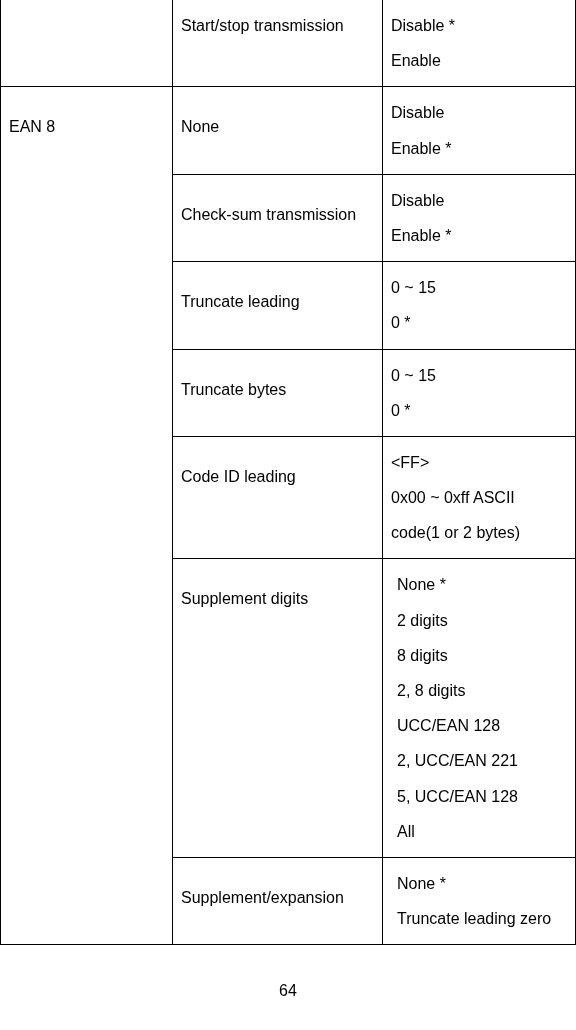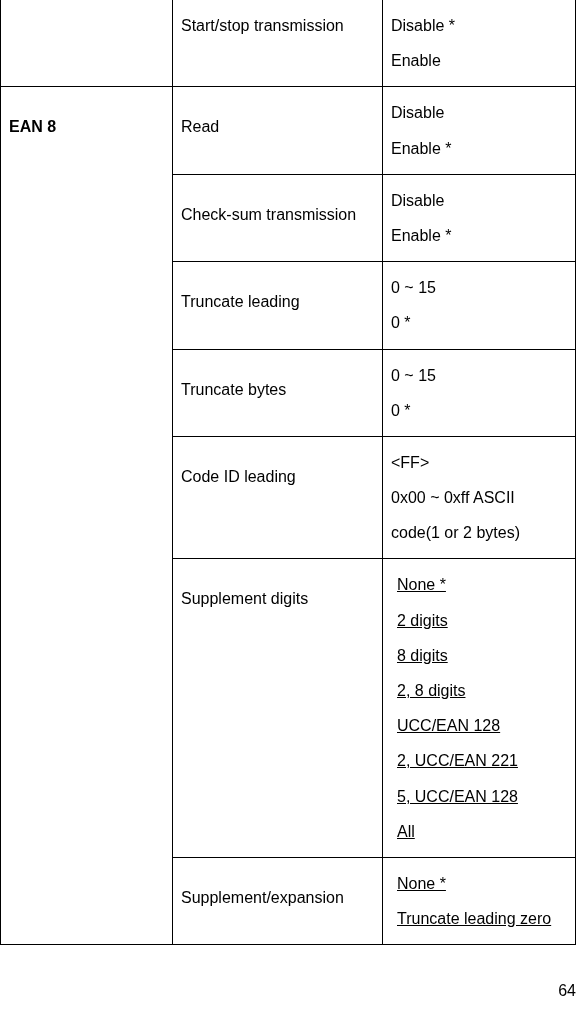--- a/index.html
+++ b/index.html
@@ -21,45 +21,43 @@
       border-collapse: collapse;
       width: 100%;
     }
     td {
       border: 1px solid #000;
       vertical-align: top;
       padding: 8px 8px;
     }
     td.col1 {
       width: 172px;
-      font-weight: bold;
     }
     td.col2 {
       width: 210px;
       margin-top: 47px;
     }
     td.col3 {
       width: auto;
     }
     
     tr.cont td {
       border-top: none;
     }
     tr.cont td.col1 {
       border-top: none;
       border-bottom: none;
     }
     .page-number {
-      text-align: right;
+      text-align: center;
       margin-top: 28px;
       font-size: 16px;
     }
     .indent {
       padding-left: 6px;
-      text-decoration: underline;
     }
   </style>
 </head>
 <body>
 
 <table>
   <tbody>
       <tr class="cont">
     <td class="col1"></td>
     <td class="col2">
@@ -71,21 +69,21 @@
     </td>
   </tr>
 
   <tr>
     <td class="col1" rowspan="7">
       <div style="height:14px"></div>
       <div>EAN 8</div>
     </td>
     <td class="col2">
       <div style="height:14px"></div>
-      <div>Read</div>
+      <div>None</div>
     </td>
     <td class="col3">
       <div>Disable</div>
       <div>Enable *</div>
     </td>
   </tr>
 
   <tr>
     <td class="col2">
       <div style="height:14px"></div>

